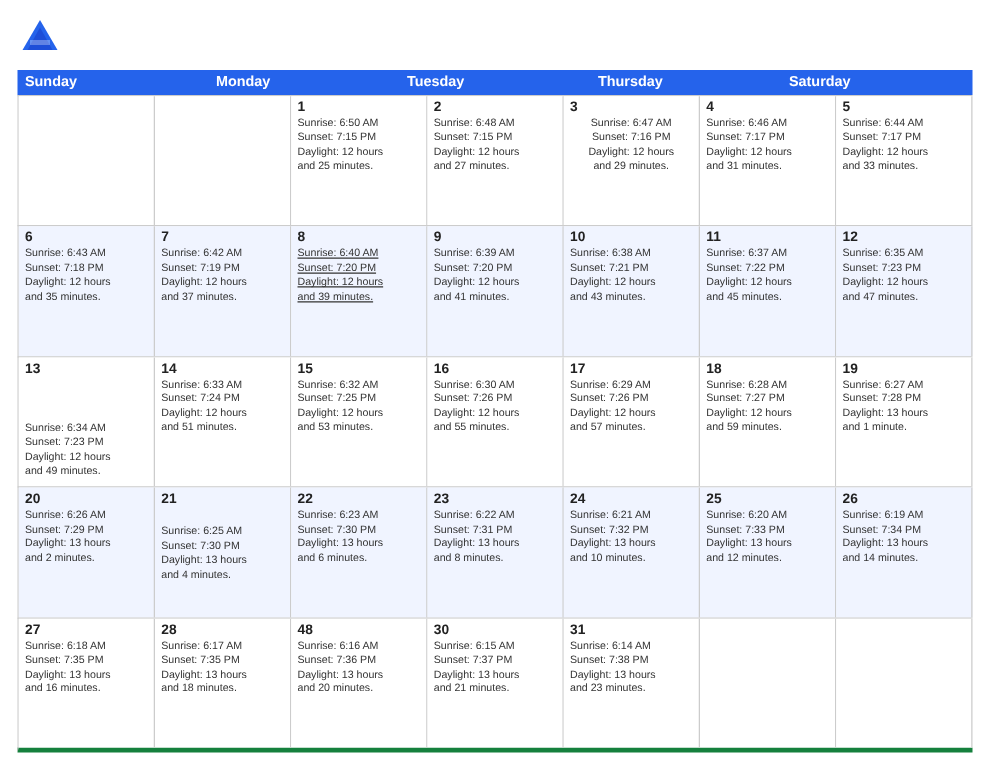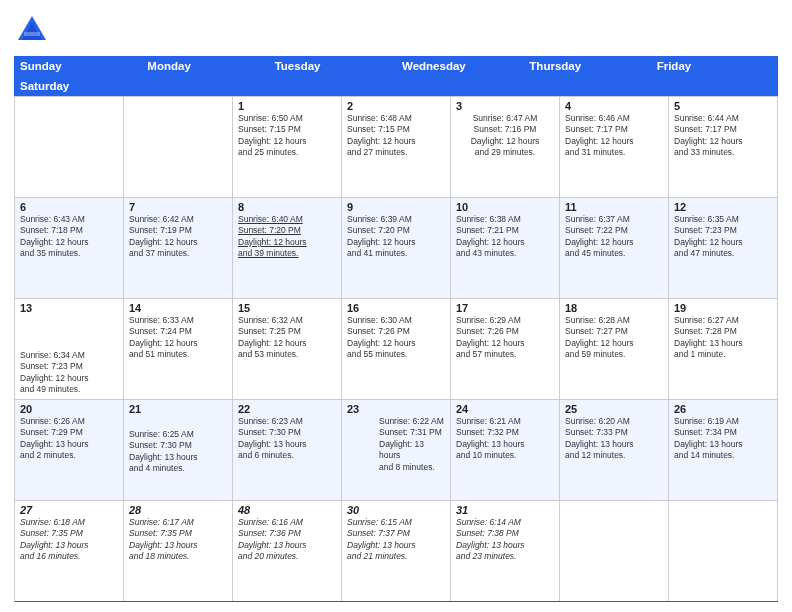--- a/index.html
+++ b/index.html
@@ -54,21 +54,21 @@
       color: #444;
       margin-top: 2px;
     }
     .calendar {
       flex: 1;
       display: flex;
       flex-direction: column;
     }
     .cal-header {
       display: grid;
-      grid-template-columns: repeat(6, 1fr);
+      grid-template-columns: repeat(5, 1fr);
       background: #2563eb;
     }
     .cal-header-cell {
       color: #fff;
       font-size: 11.5px;
       font-weight: bold;
       padding: 4px 6px;
       text-align: left;
     }
     .cal-body {
@@ -77,22 +77,21 @@
       flex: 1;
     }
     .cal-row {
       display: grid;
       grid-template-columns: repeat(7, 1fr);
       flex: 1;
       border-left: 1px solid #ccc;
       border-top: 1px solid #ccc;
     }
     .cal-row:last-child {
-      border-bottom: 1px solid #15803d;
-      font-style: italic;
+      border-bottom: 4px solid #15803d;
     }
     .cal-cell {
       border-right: 1px solid #ccc;
       padding: 3px 5px;
       font-size: 9px;
       color: #222;
       vertical-align: top;
       background: #fff;
       min-height: 0;
     }
@@ -134,23 +133,21 @@
       <div class="month-title"></div>
       <div class="location"></div>
     </div>
   </div>
 
   <div class="calendar">
     <div class="cal-header">
     <div class="cal-header-cell">Sunday</div>
         <div class="cal-header-cell">Monday</div>
         <div class="cal-header-cell">Tuesday</div>
-        <div class="cal-header-cell">Wednesday</div>
         <div class="cal-header-cell">Thursday</div>
-        <div class="cal-header-cell">Friday</div>
         <div class="cal-header-cell">Saturday</div>
       </div>
     <div class="cal-body">
     <div class="cal-row">
           <div class="cal-cell empty"></div>
           <div class="cal-cell empty"></div>
           <div class="cal-cell">
             <span class="day-num">1</span>
             <div class="info" style="white-space: pre-line;">Sunrise: 6:50 AM
 Sunset: 7:15 PM
@@ -305,21 +302,21 @@
           </div>
           <div class="cal-cell alt-row">
             <span class="day-num">22</span>
             <div class="info" style="white-space: pre-line;">Sunrise: 6:23 AM
 Sunset: 7:30 PM
 Daylight: 13 hours
 and 6 minutes.</div>
           </div>
           <div class="cal-cell alt-row">
             <span class="day-num">23</span>
-            <div class="info" style="white-space: pre-line; margin-left: 32px;">Sunrise: 6:22 AM
+            <div class="info" style="white-space: pre-line;">Sunrise: 6:22 AM
 Sunset: 7:31 PM
 Daylight: 13 hours
 and 8 minutes.</div>
           </div>
           <div class="cal-cell alt-row">
             <span class="day-num">24</span>
             <div class="info" style="white-space: pre-line;">Sunrise: 6:21 AM
 Sunset: 7:32 PM
 Daylight: 13 hours
 and 10 minutes.</div>

